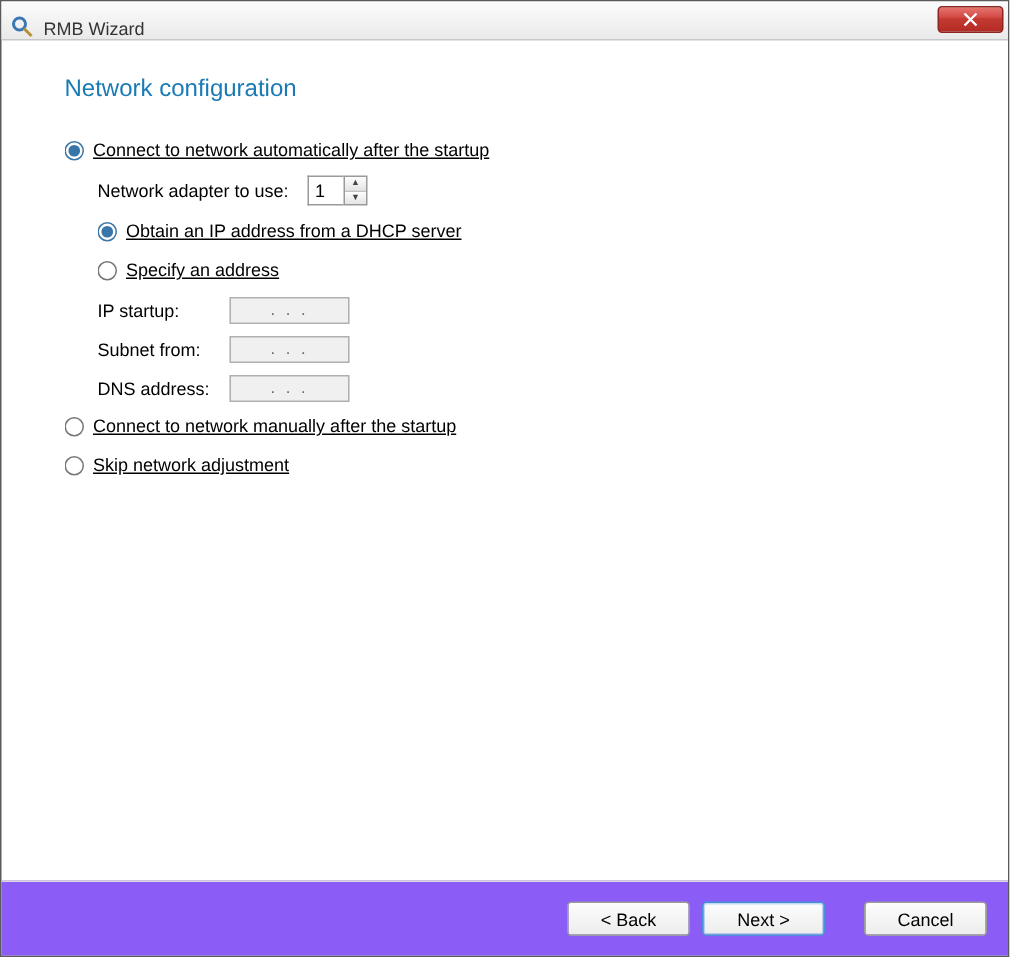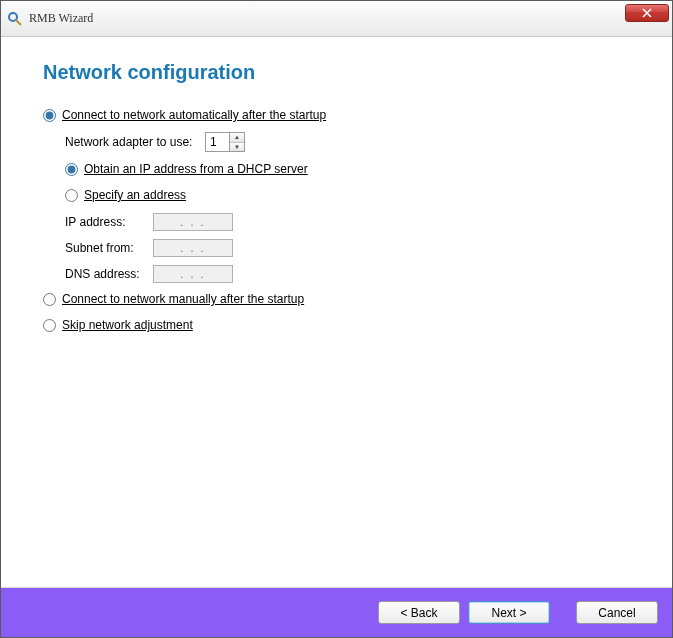--- a/index.html
+++ b/index.html
@@ -12,27 +12,26 @@
     color: #000;
   }
   .window {
     width: 673px; height: 638px;
     border: 1px solid #5a5a5a;
     background: #fff;
     display: flex; flex-direction: column;
     box-shadow: 0 0 4px rgba(0,0,0,.15);
   }
   .titlebar {
-    height: 36px;
+    height: 26px;
     background: linear-gradient(to bottom, #fcfcfc, #e9e9e9);
     border-bottom: 1px solid #c8c8c8;
-    display: flex; align-items: center;
+    display: flex; align-items: flex-end;
     padding: 0 0 0 6px;
     position: relative;
-    font-family: Liberation Serif, serif;
   }
   .titlebar .appicon {
     width: 16px; height: 16px;
     display: inline-flex; align-items: center; justify-content: center;
     margin-right: 6px;
   }
   .titlebar .title {
     font-size: 12px; color: #333;
   }
   .closebtn {
@@ -45,23 +44,23 @@
     cursor: pointer;
   }
   .closebtn svg { width: 10px; height: 10px; }
   .content {
     flex: 1;
     padding: 24px 32px 10px 42px;
     overflow: hidden;
   }
   .heading {
     color: #1a7ab5;
-    font-size: 20px;
+    font-size: 16px;
     margin: 0 0 22px 0;
-    font-weight: 700;
+    font-weight: 400;
   }
   .row {
     display: flex; align-items: center;
     margin-bottom: 8px;
     min-height: 18px;
   }
   .ind1 { margin-left: 0; }
   .ind2 { margin-left: 22px; }
   input[type=radio] {
     width: 13px; height: 13px;
@@ -177,21 +176,21 @@
       <input type="radio" name="ipmode" checked="" style="">
       <label>Obtain an IP address from a DHCP server</label>
     </div>
 
     <div class="row ind2">
       <input type="radio" name="ipmode" style="">
       <label>Specify an address</label>
     </div>
 
     <div class="field-row">
-      <span class="field-label">IP address:</span>
+      <span class="field-label">IP startup:</span>
       <div class="ipbox">.     .     .</div>
     </div>
     <div class="field-row">
       <span class="field-label">Subnet from:</span>
       <div class="ipbox">.     .     .</div>
     </div>
     <div class="field-row">
       <span class="field-label">DNS address:</span>
       <div class="ipbox">.     .     .</div>
     </div>

